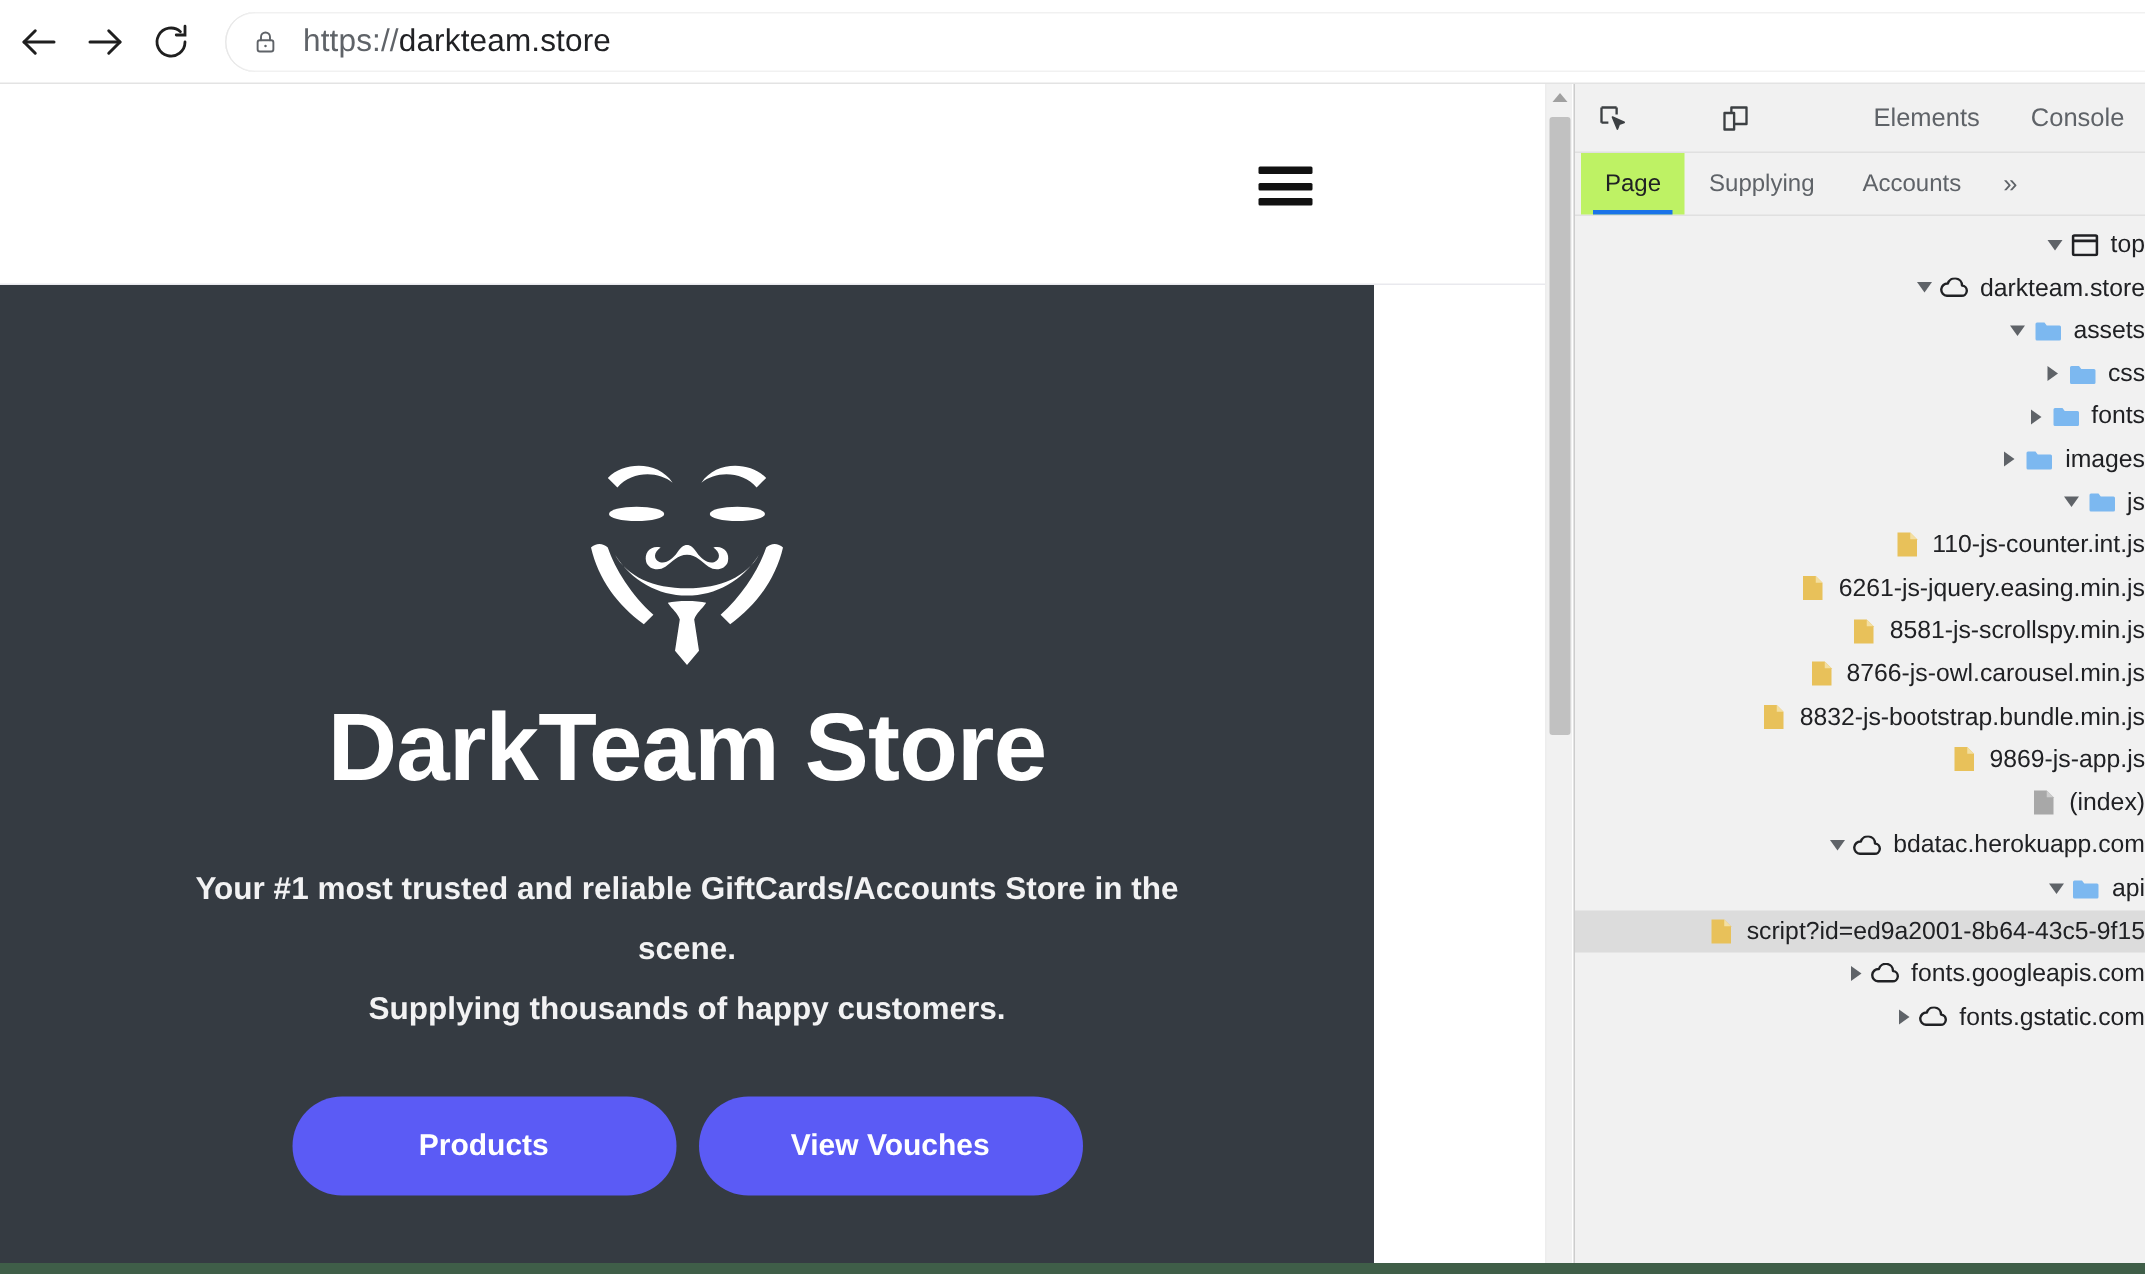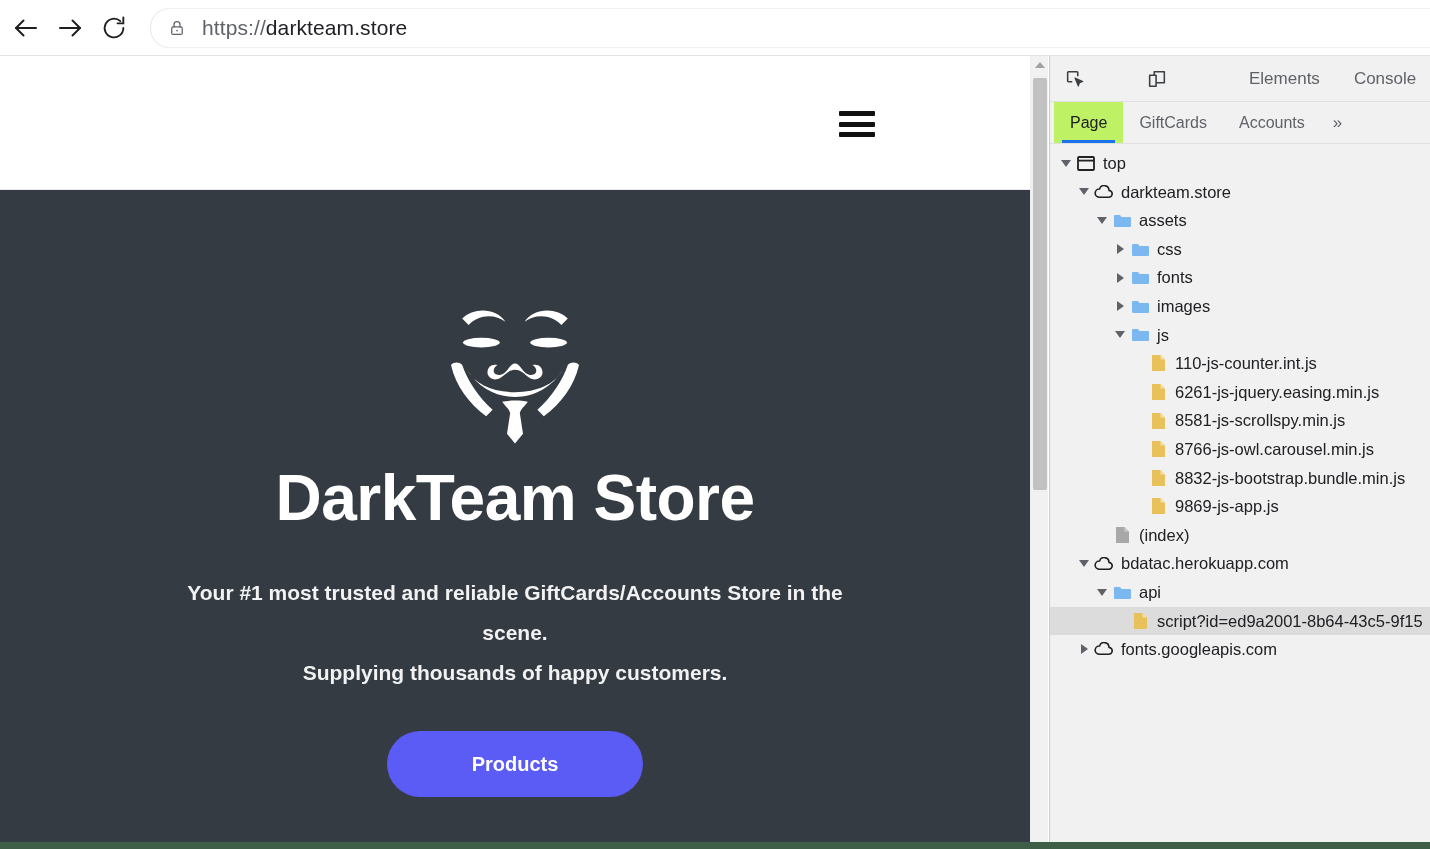--- a/index.html
+++ b/index.html
@@ -105,21 +105,21 @@
     display: block;
     height: 5px;
     width: 36px;
     background: #111111;
     border-radius: 1px;
   }
 
   .hero {
     position: absolute;
     left: 0; top: 134px;
-    width: 1030px;
+    width: 916px;
     height: 652px;
     background: #353b42;
     text-align: center;
     overflow: hidden;
   }
   .hero-mask {
     margin: 0 auto;
     padding-top: 95px;
     width: 160px;
     height: 160px;
@@ -302,20 +302,21 @@
     overflow: hidden;
   }
   .tree-row {
     position: relative;
     height: 28.6px;
     display: flex;
     align-items: center;
     white-space: nowrap;
     font-size: 16.5px;
     color: #202124;
+    justify-content: flex-end;
   }
   .tree-row.selected { background: #dcdcdc; }
   .twisty {
     width: 16px;
     flex: 0 0 auto;
     display: flex;
     align-items: center;
     justify-content: center;
     margin-right: 2px;
   }
@@ -421,20 +422,21 @@
         </svg>
       </div>
       <h1 class="hero-title">DarkTeam Store</h1>
       <div class="hero-sub">
         <span>Your #1 most trusted and reliable GiftCards/Accounts Store in the</span>
         <span>scene.</span>
         <span class="l2">Supplying thousands of happy customers.</span>
       </div>
       <div class="hero-buttons">
         <button class="hero-btn">Products</button>
+        <button class="hero-btn">View Vouches</button>
       </div>
     </div>
   </div>
 
   <div class="page-scrollbar">
     <div class="sb-arrow up">
         <span class="tri"></span>
       </div>
     <div class="sb-thumb"></div>
   </div>
@@ -456,21 +458,21 @@
       </div>
       <div class="dt-tabs">
         <div class="dt-tab">Elements</div>
         <div class="dt-tab">Console</div>
         <div class="dt-tab active">Sources</div>
       </div>
     </div>
 
     <div class="dt-subtabs">
       <div class="dt-subtab active">Page</div>
-      <div class="dt-subtab">GiftCards</div>
+      <div class="dt-subtab">Supplying</div>
       <div class="dt-subtab">Accounts</div>
       <div class="dt-more">»</div>
     </div>
 
     <div class="dt-tree" id="file-tree">
         <div class="tree-row">
           <span style="display: inline-block; flex: 0 0 auto; width: 8px;"></span>
           <span class="twisty">
             <span class="t-down"></span>
           </span>
@@ -671,17 +673,29 @@
           <span class="twisty">
             <span class="t-right"></span>
           </span>
           <span class="tree-icon">
             <svg width="20" height="14" viewBox="0 0 20 14" fill="none" stroke="#202124" stroke-width="1.6" stroke-linejoin="round">
               <path d="M5 12.2h9.6a3.4 3.4 0 0 0 .4-6.8A4.8 4.8 0 0 0 5.6 4 3.9 3.9 0 0 0 5 12.2Z"></path>
             </svg>
           </span>
           <span class="tree-label">fonts.googleapis.com</span>
         </div>
+        <div class="tree-row">
+          <span style="display: inline-block; flex: 0 0 auto; width: 26px;"></span>
+          <span class="twisty">
+            <span class="t-right"></span>
+          </span>
+          <span class="tree-icon">
+            <svg width="20" height="14" viewBox="0 0 20 14" fill="none" stroke="#202124" stroke-width="1.6" stroke-linejoin="round">
+              <path d="M5 12.2h9.6a3.4 3.4 0 0 0 .4-6.8A4.8 4.8 0 0 0 5.6 4 3.9 3.9 0 0 0 5 12.2Z"></path>
+            </svg>
+          </span>
+          <span class="tree-label">fonts.gstatic.com</span>
+        </div>
       </div>
   </div>
 
   <div class="bottom-strip"></div>
 </div>
 
 </body></html>

